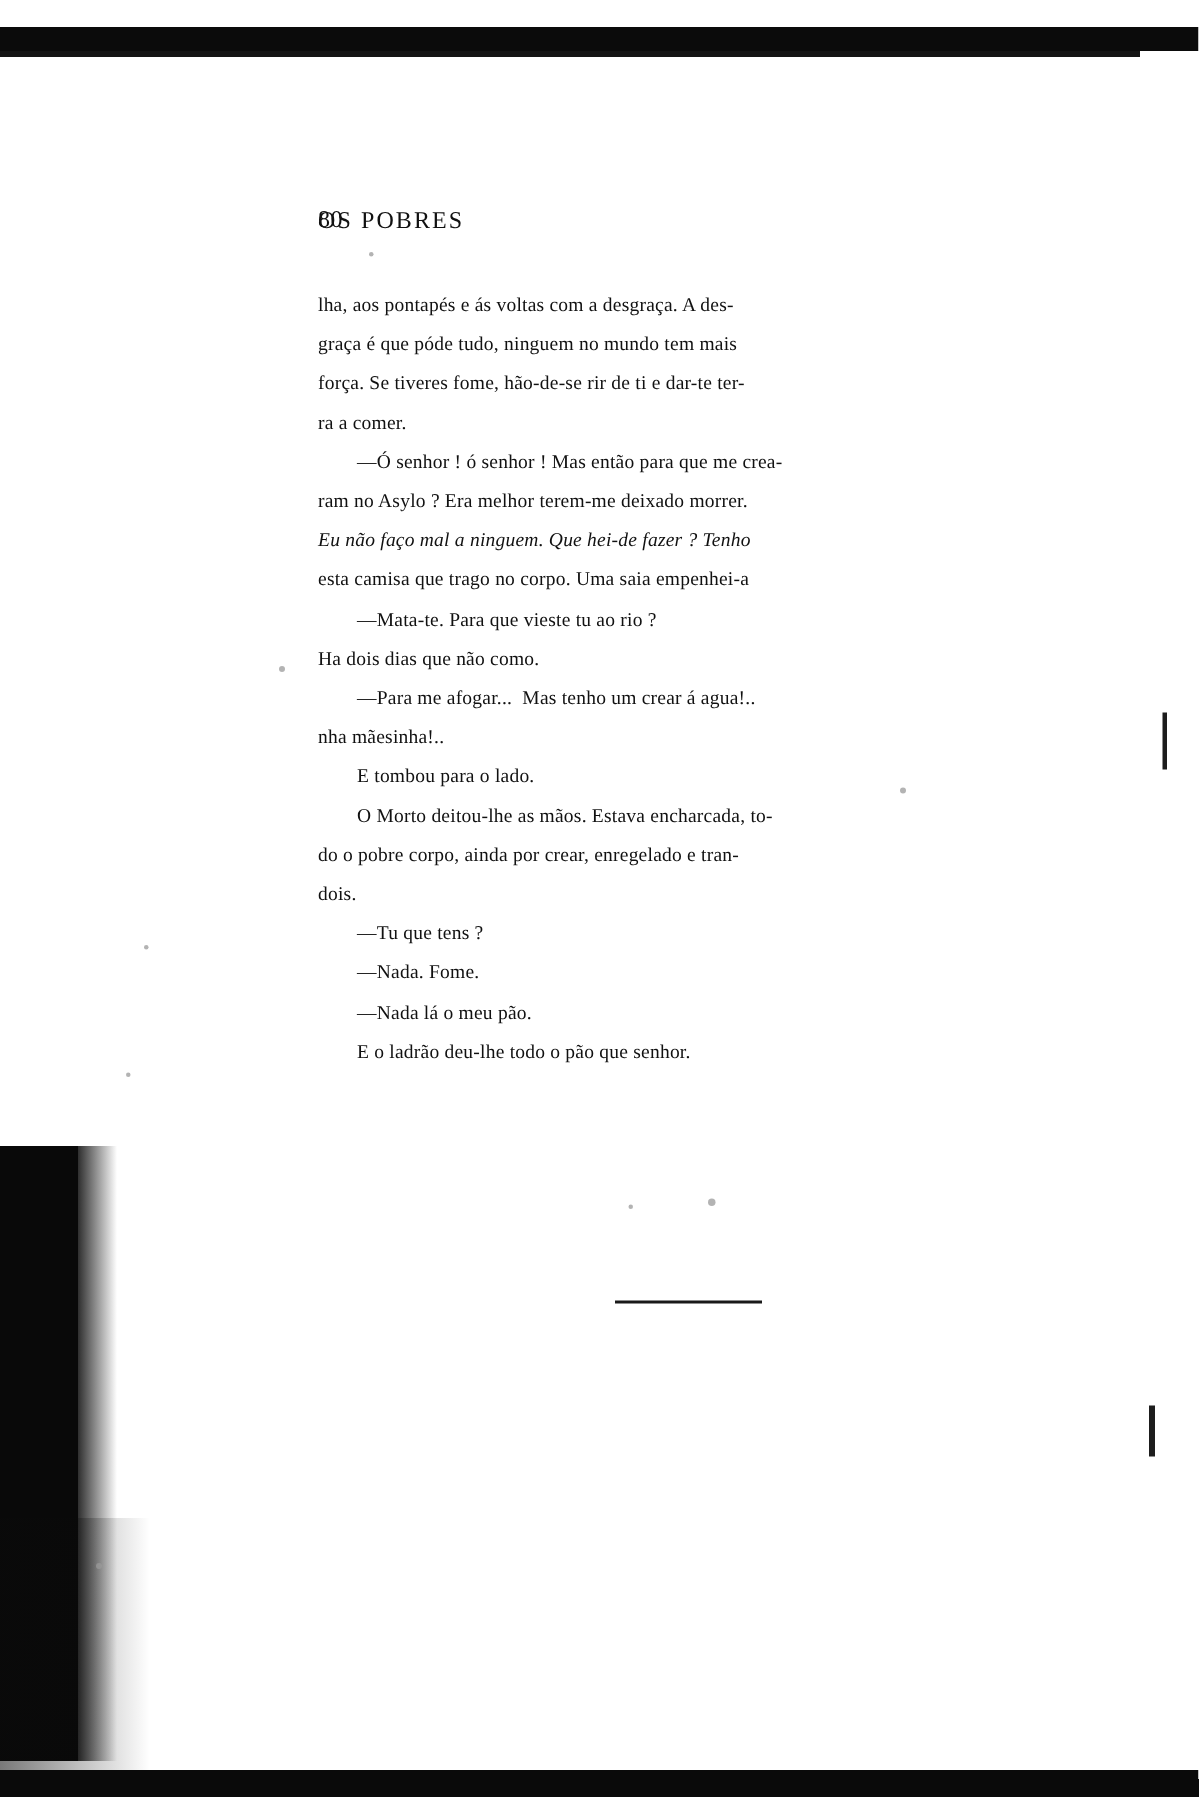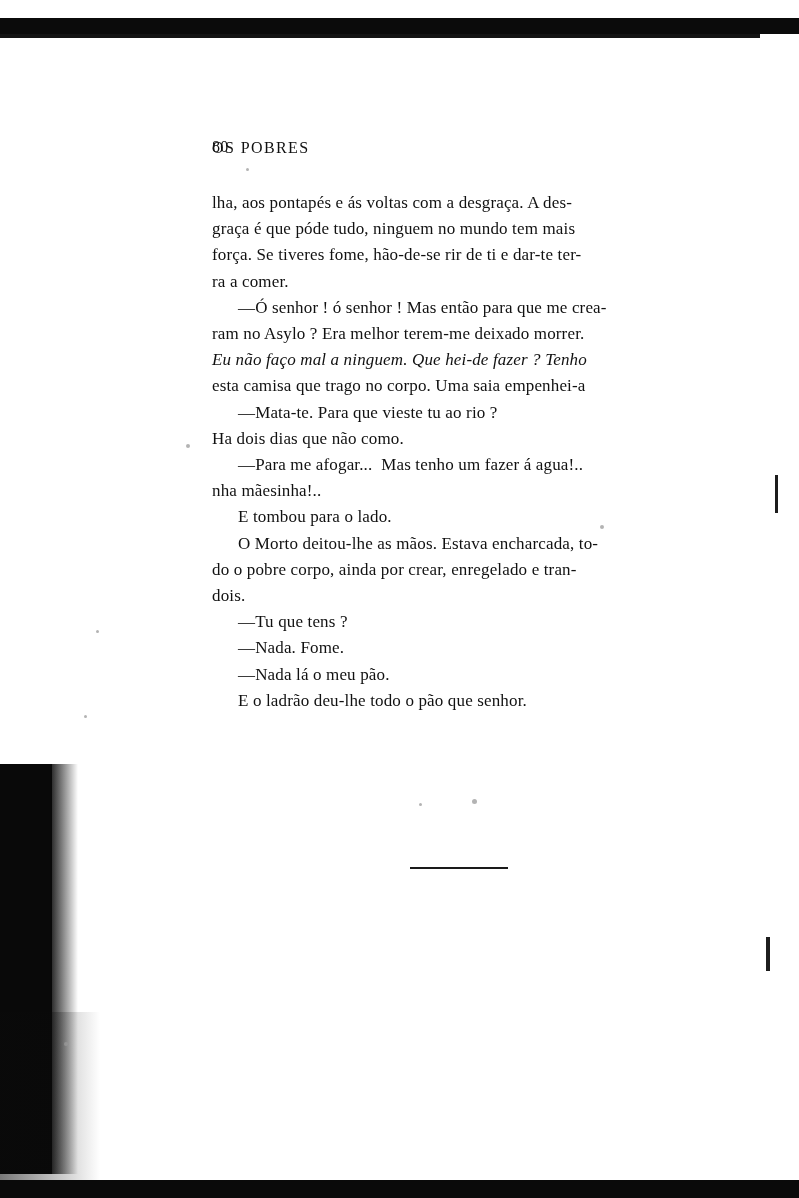--- a/index.html
+++ b/index.html
@@ -105,21 +105,21 @@
     letter-spacing: 1.4px;
   }
 
   .body-text {
     position: absolute;
     left: 212px;
     top: 178px;
     width: 508px;
   }
   .ln {
-    font-size: 17px;
+    font-size: 13px;
     line-height: 26.2px;
     white-space: pre;
     letter-spacing: 0.15px;
   }
   .ln.ind {
     text-indent: 0;
     padding-left: 26px;
   }
   .ln.ital {
     font-style: italic;
@@ -171,21 +171,21 @@
       <div class="ln ">lha, aos pontapés e ás voltas com a desgraça. A des-</div>
       <div class="ln ">graça é que póde tudo, ninguem no mundo tem mais</div>
       <div class="ln ">força. Se tiveres fome, hão-de-se rir de ti e dar-te ter-</div>
       <div class="ln ">ra a comer.</div>
       <div class="ln ind">—Ó senhor ! ó senhor ! Mas então para que me crea-</div>
       <div class="ln ">ram no Asylo ? Era melhor terem-me deixado morrer.</div>
       <div class="ln ital">Eu não faço mal a ninguem. Que hei-de fazer ? Tenho</div>
       <div class="ln ">esta camisa que trago no corpo. Uma saia empenhei-a</div>
       <div class="ln ind">—Mata-te. Para que vieste tu ao rio ?</div>
       <div class="ln ">Ha dois dias que não como.</div>
-      <div class="ln ind">—Para me afogar...  Mas tenho um fazer á agua!..</div>
+      <div class="ln ind">—Para me afogar...  Mas tenho um crear á agua!..</div>
       <div class="ln ">nha mãesinha!..</div>
       <div class="ln ind">E tombou para o lado.</div>
       <div class="ln ind">O Morto deitou-lhe as mãos. Estava encharcada, to-</div>
       <div class="ln ">do o pobre corpo, ainda por crear, enregelado e tran-</div>
       <div class="ln ">dois.</div>
       <div class="ln ind">—Tu que tens ?</div>
       <div class="ln ind">—Nada. Fome.</div>
       <div class="ln ind">—Nada lá o meu pão.</div>
       <div class="ln ind">E o ladrão deu-lhe todo o pão que senhor.</div>
     </div>

